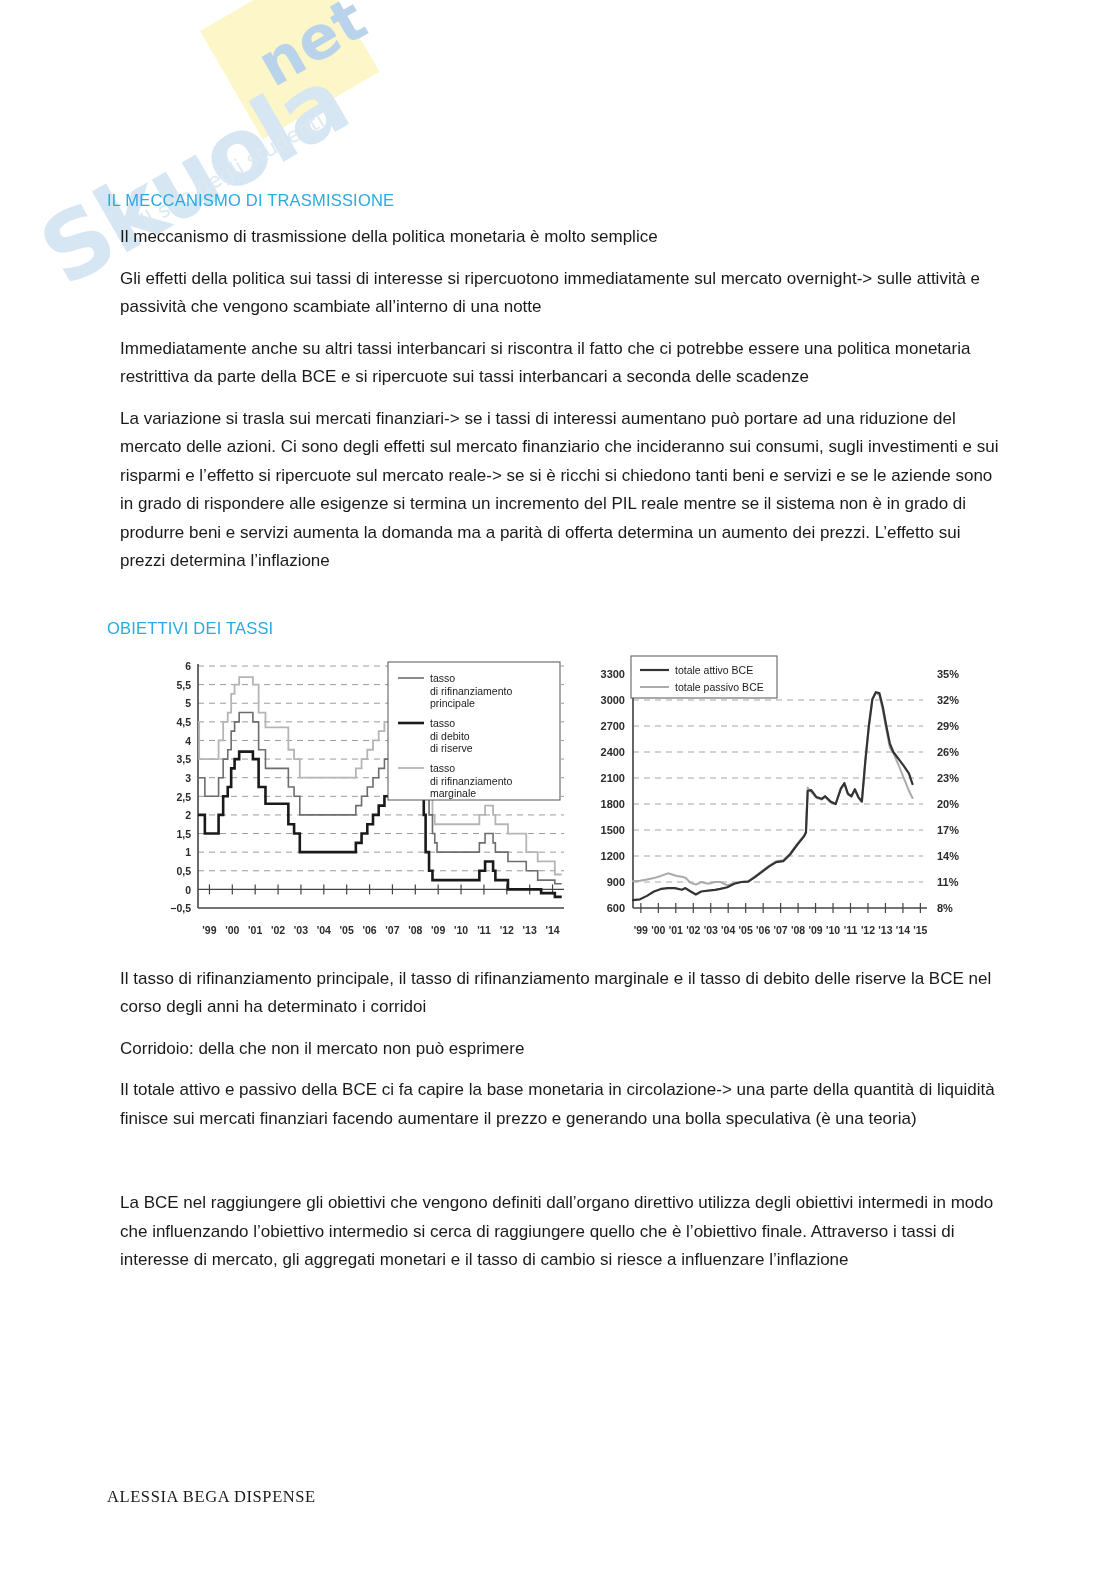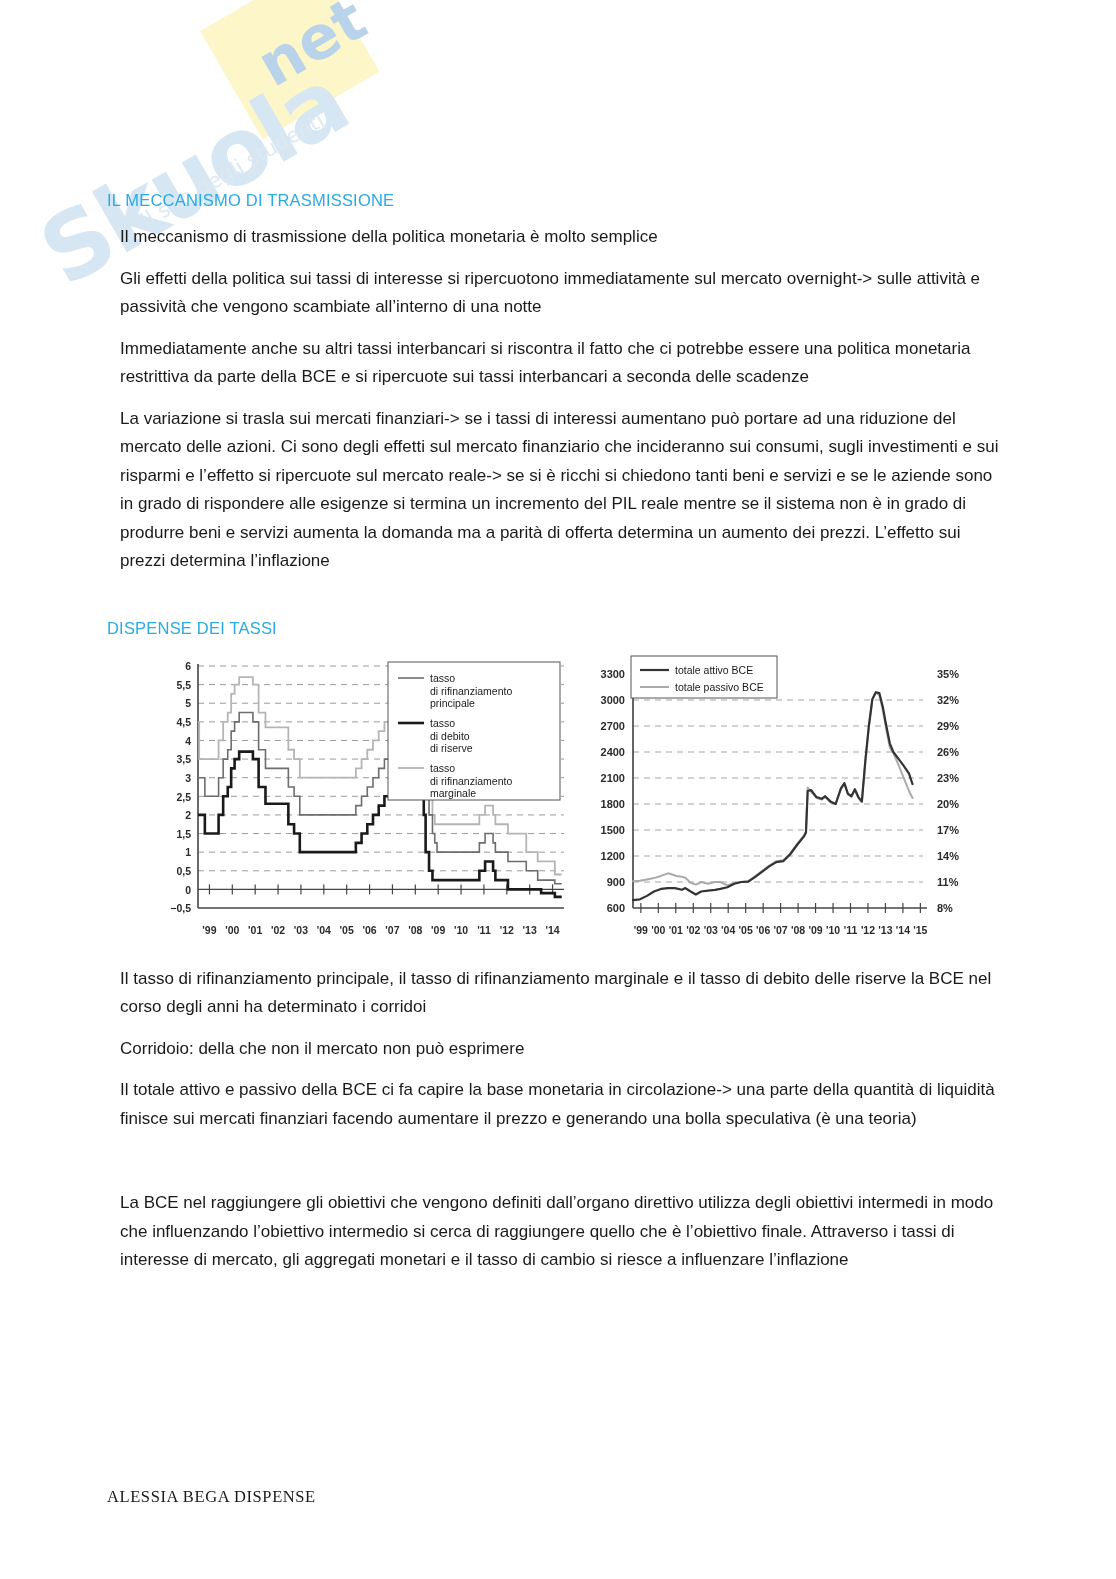--- a/index.html
+++ b/index.html
@@ -148,21 +148,21 @@
     <h2 class="section-heading">IL MECCANISMO DI TRASMISSIONE</h2>
     <div class="para-block">
       <p class="body-text">Il meccanismo di trasmissione della politica monetaria è molto semplice</p>
       <p class="body-text">Gli effetti della politica sui tassi di interesse si ripercuotono immediatamente sul mercato overnight-&gt; sulle attività e passività che vengono scambiate all’interno di una notte</p>
       <p class="body-text">Immediatamente anche su altri tassi interbancari si riscontra il fatto che ci potrebbe essere una politica monetaria restrittiva da parte della BCE e si ripercuote sui tassi interbancari a seconda delle scadenze</p>
       <p class="body-text">La variazione si trasla sui mercati finanziari-&gt; se i tassi di interessi aumentano può portare ad una riduzione del mercato delle azioni. Ci sono degli effetti sul mercato finanziario che incideranno sui consumi, sugli investimenti e sui risparmi e l’effetto si ripercuote sul mercato reale-&gt; se si è ricchi si chiedono tanti beni e servizi e se le aziende sono in grado di rispondere alle esigenze si termina un incremento del PIL reale mentre se il sistema non è in grado di produrre beni e servizi aumenta la domanda ma a parità di offerta determina un aumento dei prezzi. L’effetto sui prezzi determina l’inflazione</p>
     </div>
 
     <div class="spacer-md"></div>
 
-    <h2 class="section-heading">DISPENSE DEI TASSI</h2>
+    <h2 class="section-heading">OBIETTIVI DEI TASSI</h2>
 
     <div class="charts-row">
 
       <div class="chart-box" id="chart-left">
         <svg class="chart-svg" id="svg-left" width="420" height="300" viewBox="0 0 420 300">
             <line x1="48" y1="14" x2="414" y2="14" stroke="#9a9a9a" stroke-width="1" stroke-dasharray="6,5"></line>
             <line x1="48" y1="32.61538461538461" x2="414" y2="32.61538461538461" stroke="#9a9a9a" stroke-width="1" stroke-dasharray="6,5"></line>
             <line x1="48" y1="51.230769230769226" x2="414" y2="51.230769230769226" stroke="#9a9a9a" stroke-width="1" stroke-dasharray="6,5"></line>
             <line x1="48" y1="69.84615384615384" x2="414" y2="69.84615384615384" stroke="#9a9a9a" stroke-width="1" stroke-dasharray="6,5"></line>
             <line x1="48" y1="88.46153846153845" x2="414" y2="88.46153846153845" stroke="#9a9a9a" stroke-width="1" stroke-dasharray="6,5"></line>

